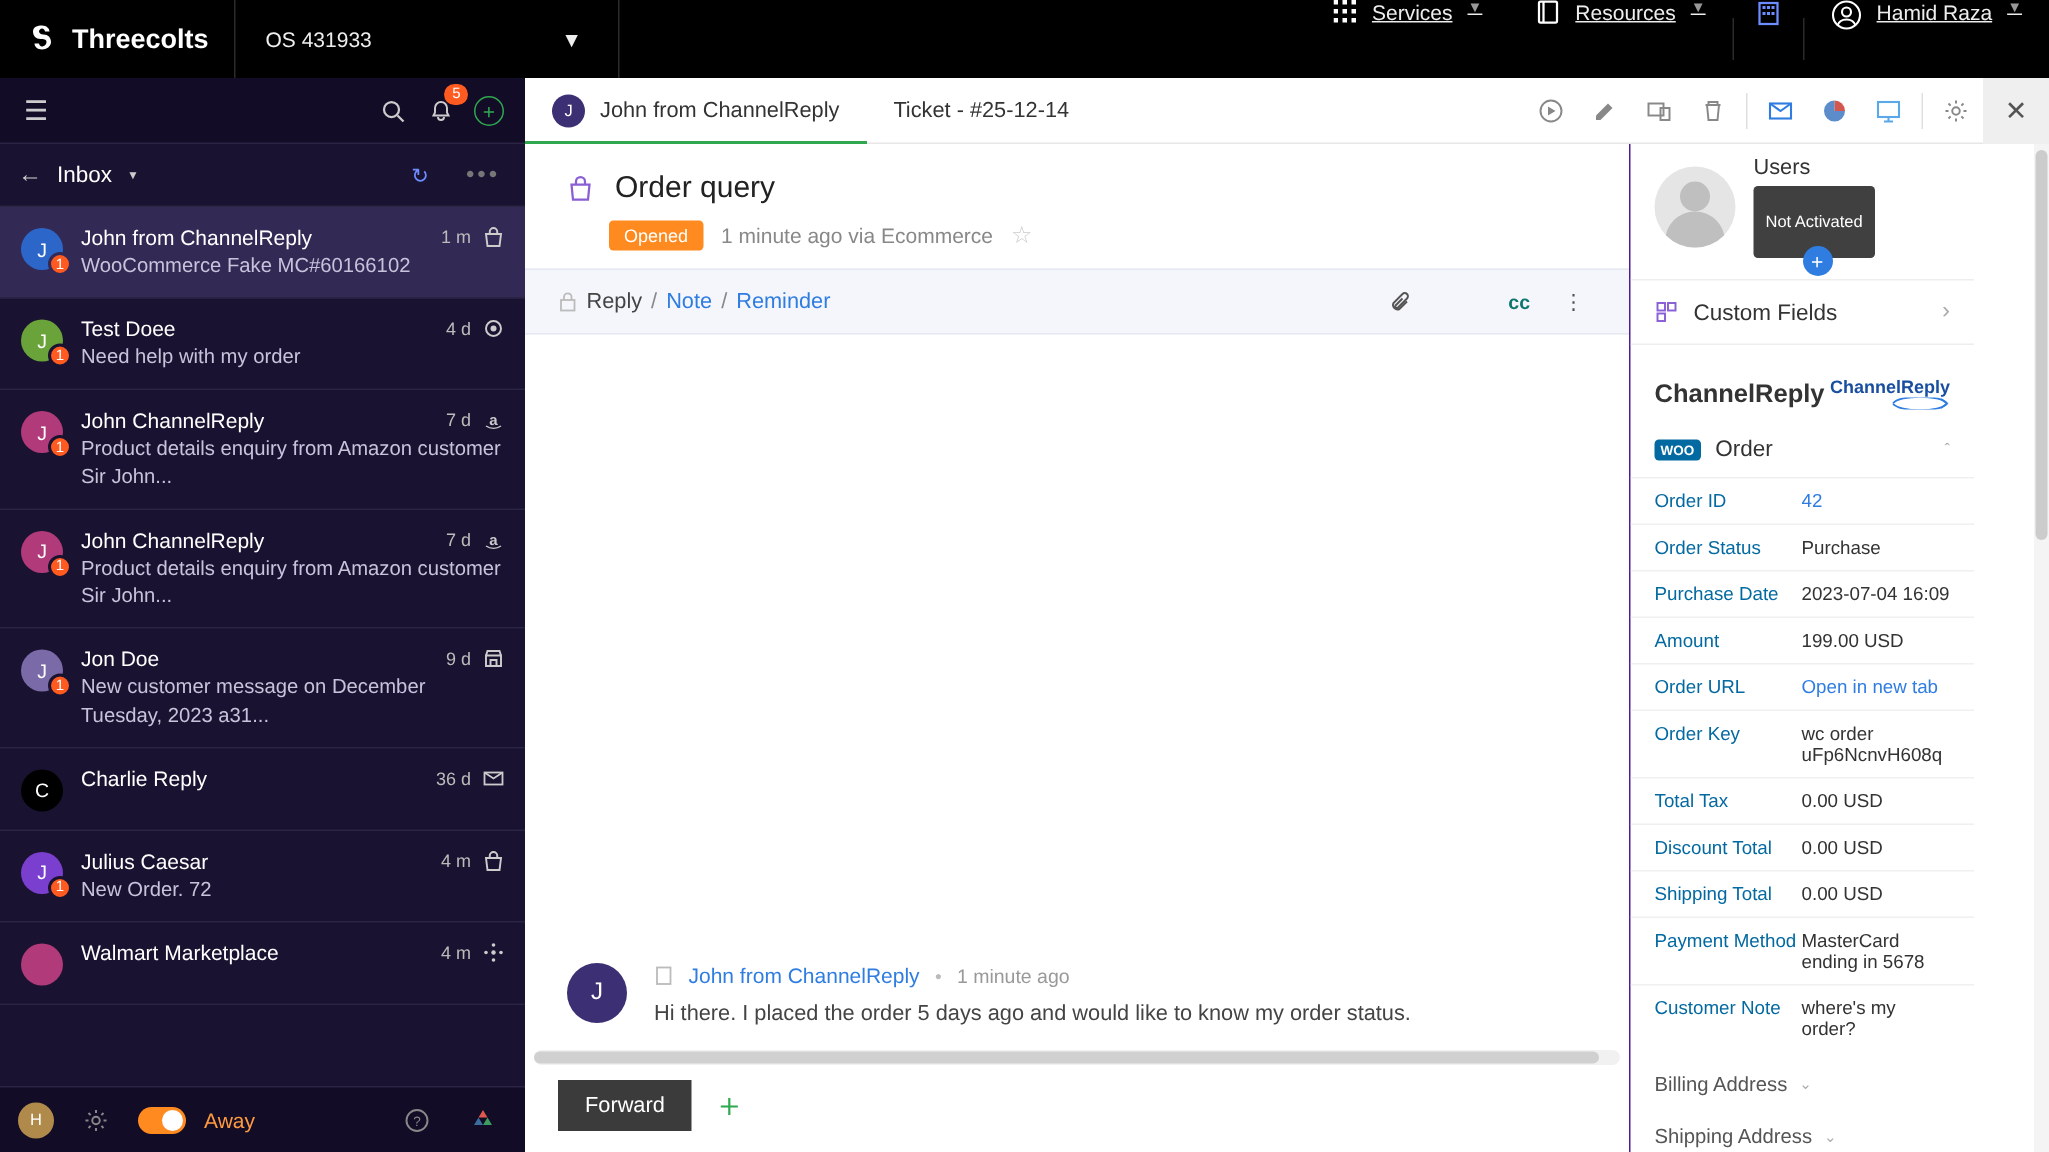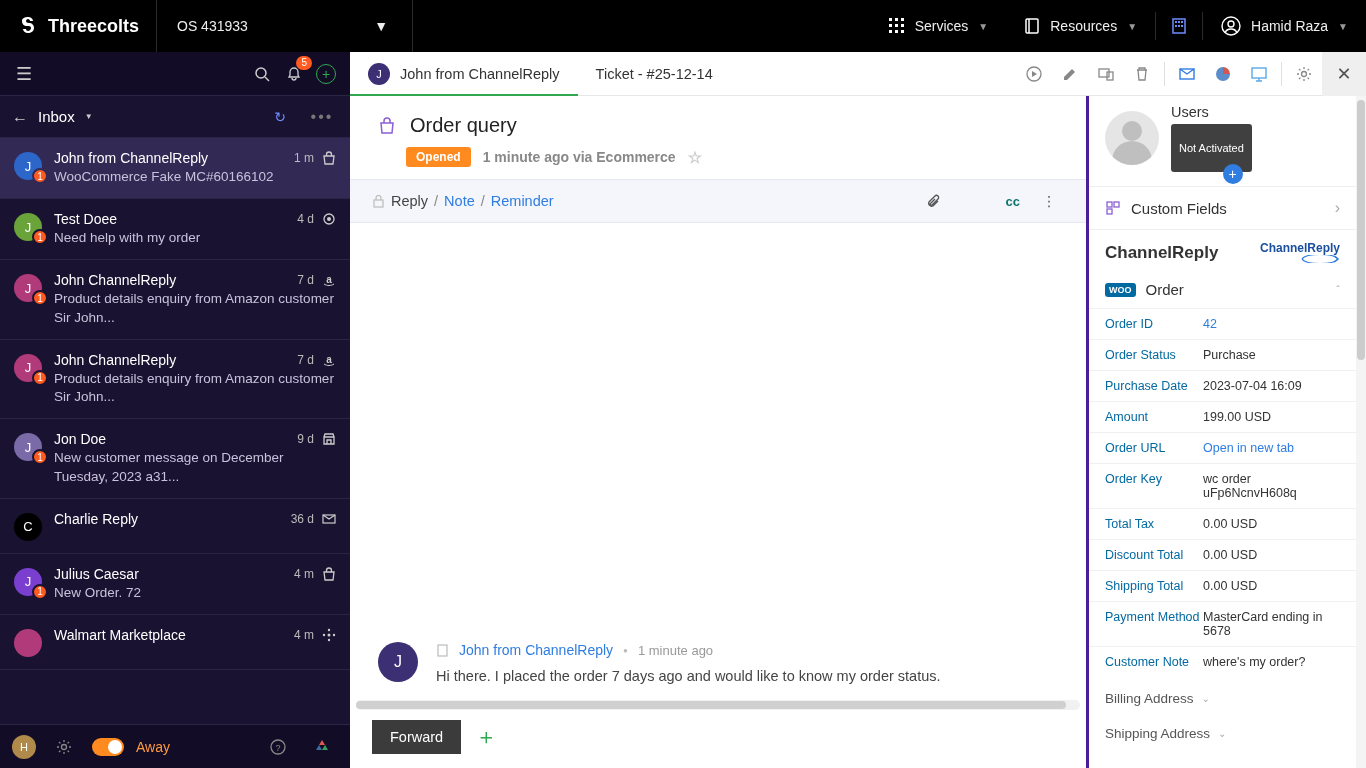--- a/index.html
+++ b/index.html
@@ -5,21 +5,21 @@
 * { margin:0; padding:0; box-sizing:border-box; font-family:"Segoe UI",Arial,sans-serif; }
 body { width:1366px; height:768px; overflow:hidden; background:#fff; position:relative; }
 .topbar { height:52px; background:#000; display:flex; align-items:center; color:#ddd; }
 .logo-cell { width:157px; display:flex; align-items:center; padding-left:16px; gap:8px; border-right:1px solid #2a2a2a; height:100%; }
 .logo-mark { width:24px; height:24px; color:#fff; display:flex; align-items:center; justify-content:center; }
 .logo-text { font-size:18px; font-weight:600; color:#fff; }
 .os-cell { width:256px; height:100%; display:flex; align-items:center; justify-content:space-between; padding:0 24px 0 20px; border-right:1px solid #2a2a2a; }
 .os-cell span { color:#eee; font-size:14px; }
 .chev { font-size:10px; color:#999; }
 .top-spacer { flex:1; }
-.top-btn { height:100%; padding:0 18px; display:flex; align-items:center; gap:10px; color:#eee; font-size:14px; cursor:pointer; }
+.top-btn { height:100%; padding:0 18px; display:flex; align-items:flex-start; gap:10px; color:#eee; font-size:14px; cursor:pointer;text-decoration:underline; }
 .top-icon-only { padding:0 14px; }
 .divider-v { width:1px; height:28px; background:#2a2a2a; }
 .app { display:flex; height:716px; }
 
 
 .sidebar { width:350px; background:#191230; color:#fff; display:flex; flex-direction:column; }
 .sb-head { height:44px; display:flex; align-items:center; padding:0 8px; border-bottom:1px solid #2b2445; background:#120c26; }
 .sb-menu { width:32px; text-align:center; font-size:18px; cursor:pointer; color:#ccc; }
 .sb-head .fill { flex:1; }
 .sb-ic { width:32px; height:32px; display:flex; align-items:center; justify-content:center; color:#bbb; font-size:16px; cursor:pointer; position:relative; }
@@ -61,21 +61,21 @@
 .tool-ic { width:36px; height:36px; display:flex; align-items:center; justify-content:center; color:#888; font-size:16px; cursor:pointer; }
 .tool-ic.mail { color:#2f7de1; }
 .close-x { width:44px; height:44px; display:flex; align-items:center; justify-content:center; background:#efefef; color:#555; font-size:18px; cursor:pointer; }
 .vline { width:1px; background:#e0e0e0; height:24px; align-self:center; margin:0 4px; }
 
 .content-row { flex:1; display:flex; overflow:hidden; }
 .thread { flex:1; display:flex; flex-direction:column; }
 .subject-row { padding:18px 28px 6px; display:flex; align-items:center; gap:14px; }
 .bag-ic { color:#8a5fd6; }
 .subject { font-size:20px; color:#222; font-weight:400; }
-.meta-row { padding:4px 28px 12px 56px; display:flex; align-items:center; gap:12px;font-weight:bold; }
+.meta-row { padding:4px 28px 12px 56px; display:flex; align-items:center; gap:12px; }
 .pill { background:#ff8a1f; color:#fff; font-size:12px; padding:3px 10px; border-radius:3px; }
 .meta-text { color:#888; font-size:14px; }
 .reply-bar { height:44px; display:flex; align-items:center; padding:0 22px; background:#f4f6fb; border-top:1px solid #e4e8f0; border-bottom:1px solid #e4e8f0; gap:6px; font-size:14.5px; }
 .reply-bar .lock { color:#bbb; }
 .reply-text { color:#444; }
 .link-text { color:#2f7de1; }
 .reply-fill { flex:1; }
 .rb-ic { color:#555; padding:0 8px; cursor:pointer; font-size:14px; }
 .cc { font-size:13px; font-weight:600; color:#0f766e;margin-left:43px; }
 .editor { flex:1; }
@@ -87,33 +87,33 @@
 .dot { color:#bbb; font-size:8px; }
 .msg-head .when { color:#999; font-size:13px; }
 .msg-text { color:#444; font-size:14.5px; margin-top:10px; }
 .scroll-track { height:10px; background:#f1f1f1; margin:0 6px; border-radius:5px; position:relative; }
 .scroll-thumb { position:absolute; top:1px; left:0; height:8px; width:98%; background:#d0d0d0; border-radius:4px; }
 .thread-footer { padding:10px 22px 14px; display:flex; align-items:center; gap:14px; }
 .forward-btn { background:#3b3b3b; color:#fff; border:none; padding:9px 18px; font-size:14.5px; cursor:pointer; }
 .plus-btn { color:#2fa84f; font-size:22px; cursor:pointer; }
 
 
-.right { width:280px; border-left:3px solid #4c1d95; display:flex; }
+.right { width:280px; border-left:1px solid #4c1d95; display:flex;gap:40px; }
 .sidepanel { flex:1; overflow:hidden; display:flex; flex-direction:column; }
 .user-card { display:flex; align-items:center; gap:12px; padding:8px 16px 4px; position:relative; }
 .user-av { width:54px; height:54px; border-radius:50%; background:#e5e5e5; position:relative; overflow:hidden; }
 .user-av::before { content:""; position:absolute; top:10px; left:17px; width:20px; height:20px; background:#bfbfbf; border-radius:50%; }
 .user-av::after { content:""; position:absolute; bottom:-16px; left:7px; width:40px; height:40px; background:#bfbfbf; border-radius:50%; }
 .user-info .un { font-size:14.5px; color:#333; }
 .status-pill { background:#404040; color:#fff; font-size:11px; padding:18px 8px; border-radius:3px; display:inline-block; margin-top:4px; }
 .add-chip { position:absolute; bottom:-8px; left:50%; width:20px; height:20px; background:#2f7de1; color:#fff; border-radius:50%; font-size:14px; display:flex; align-items:center; justify-content:center; cursor:pointer; }
 .section-row { display:flex; align-items:center; padding:12px 16px; border-top:1px solid #eee; gap:10px; cursor:pointer; margin-top:10px; }
 .section-row .sic { color:#8a5fd6; }
 .section-row .sl { font-size:15px; color:#333; flex:1; font-weight:500; }
-.cr-header { display:flex; align-items:center; justify-content:space-between; padding:12px 16px 4px; border-top:1px solid #eee; }
+.cr-header { display:flex; align-items:center; justify-content:space-between; padding:22px 16px 4px; border-top:1px solid #eee; }
 .cr-header .crt { font-size:17px; font-weight:600; color:#333; }
 .cr-logo { font-size:12px; color:#2f7de1; display:flex; flex-direction:column; align-items:flex-end; line-height:1.1; }
 .cr-logo .b { color:#1a4fa0; font-weight:700; }
 .order-head { display:flex; align-items:center; gap:10px; padding:14px 16px 10px; cursor:pointer; }
 .woo-chip { background:#0369a1; color:#fff; font-size:9px; padding:2px 4px; border-radius:3px; font-weight:700; }
 .order-head .ot { font-size:15px; flex:1; color:#333; }
 .fields { }
 .fld { display:flex; padding:8px 16px; border-top:1px solid #f0f0f0; font-size:12.5px; }
 .fld .fk { width:98px; color:#0369a1; flex-shrink:0; }
 .fld .fv { color:#333; flex:1; }
@@ -513,21 +513,21 @@
             <div class="msg-head">
               <span style="color:#bbb">
                   <svg width="13" height="13" viewBox="0 0 13 13">
                     <rect x="2" y="1" width="9" height="11" fill="none" stroke="#bbb" stroke-width="1.2"></rect>
                   </svg>
                 </span>
               <span class="name">John from ChannelReply</span>
               <span class="dot">●</span>
               <span class="when">1 minute ago</span>
             </div>
-            <div class="msg-text">Hi there. I placed the order 7 days ago and would like to know my order status.</div>
+            <div class="msg-text">Hi there. I placed the order 5 days ago and would like to know my order status.</div>
           </div>
         </div>
         <div class="scroll-track">
             <div class="scroll-thumb"></div>
           </div>
         <div class="thread-footer">
           <button class="forward-btn">Forward</button>
           <span class="plus-btn">＋</span>
         </div>
       </div>

